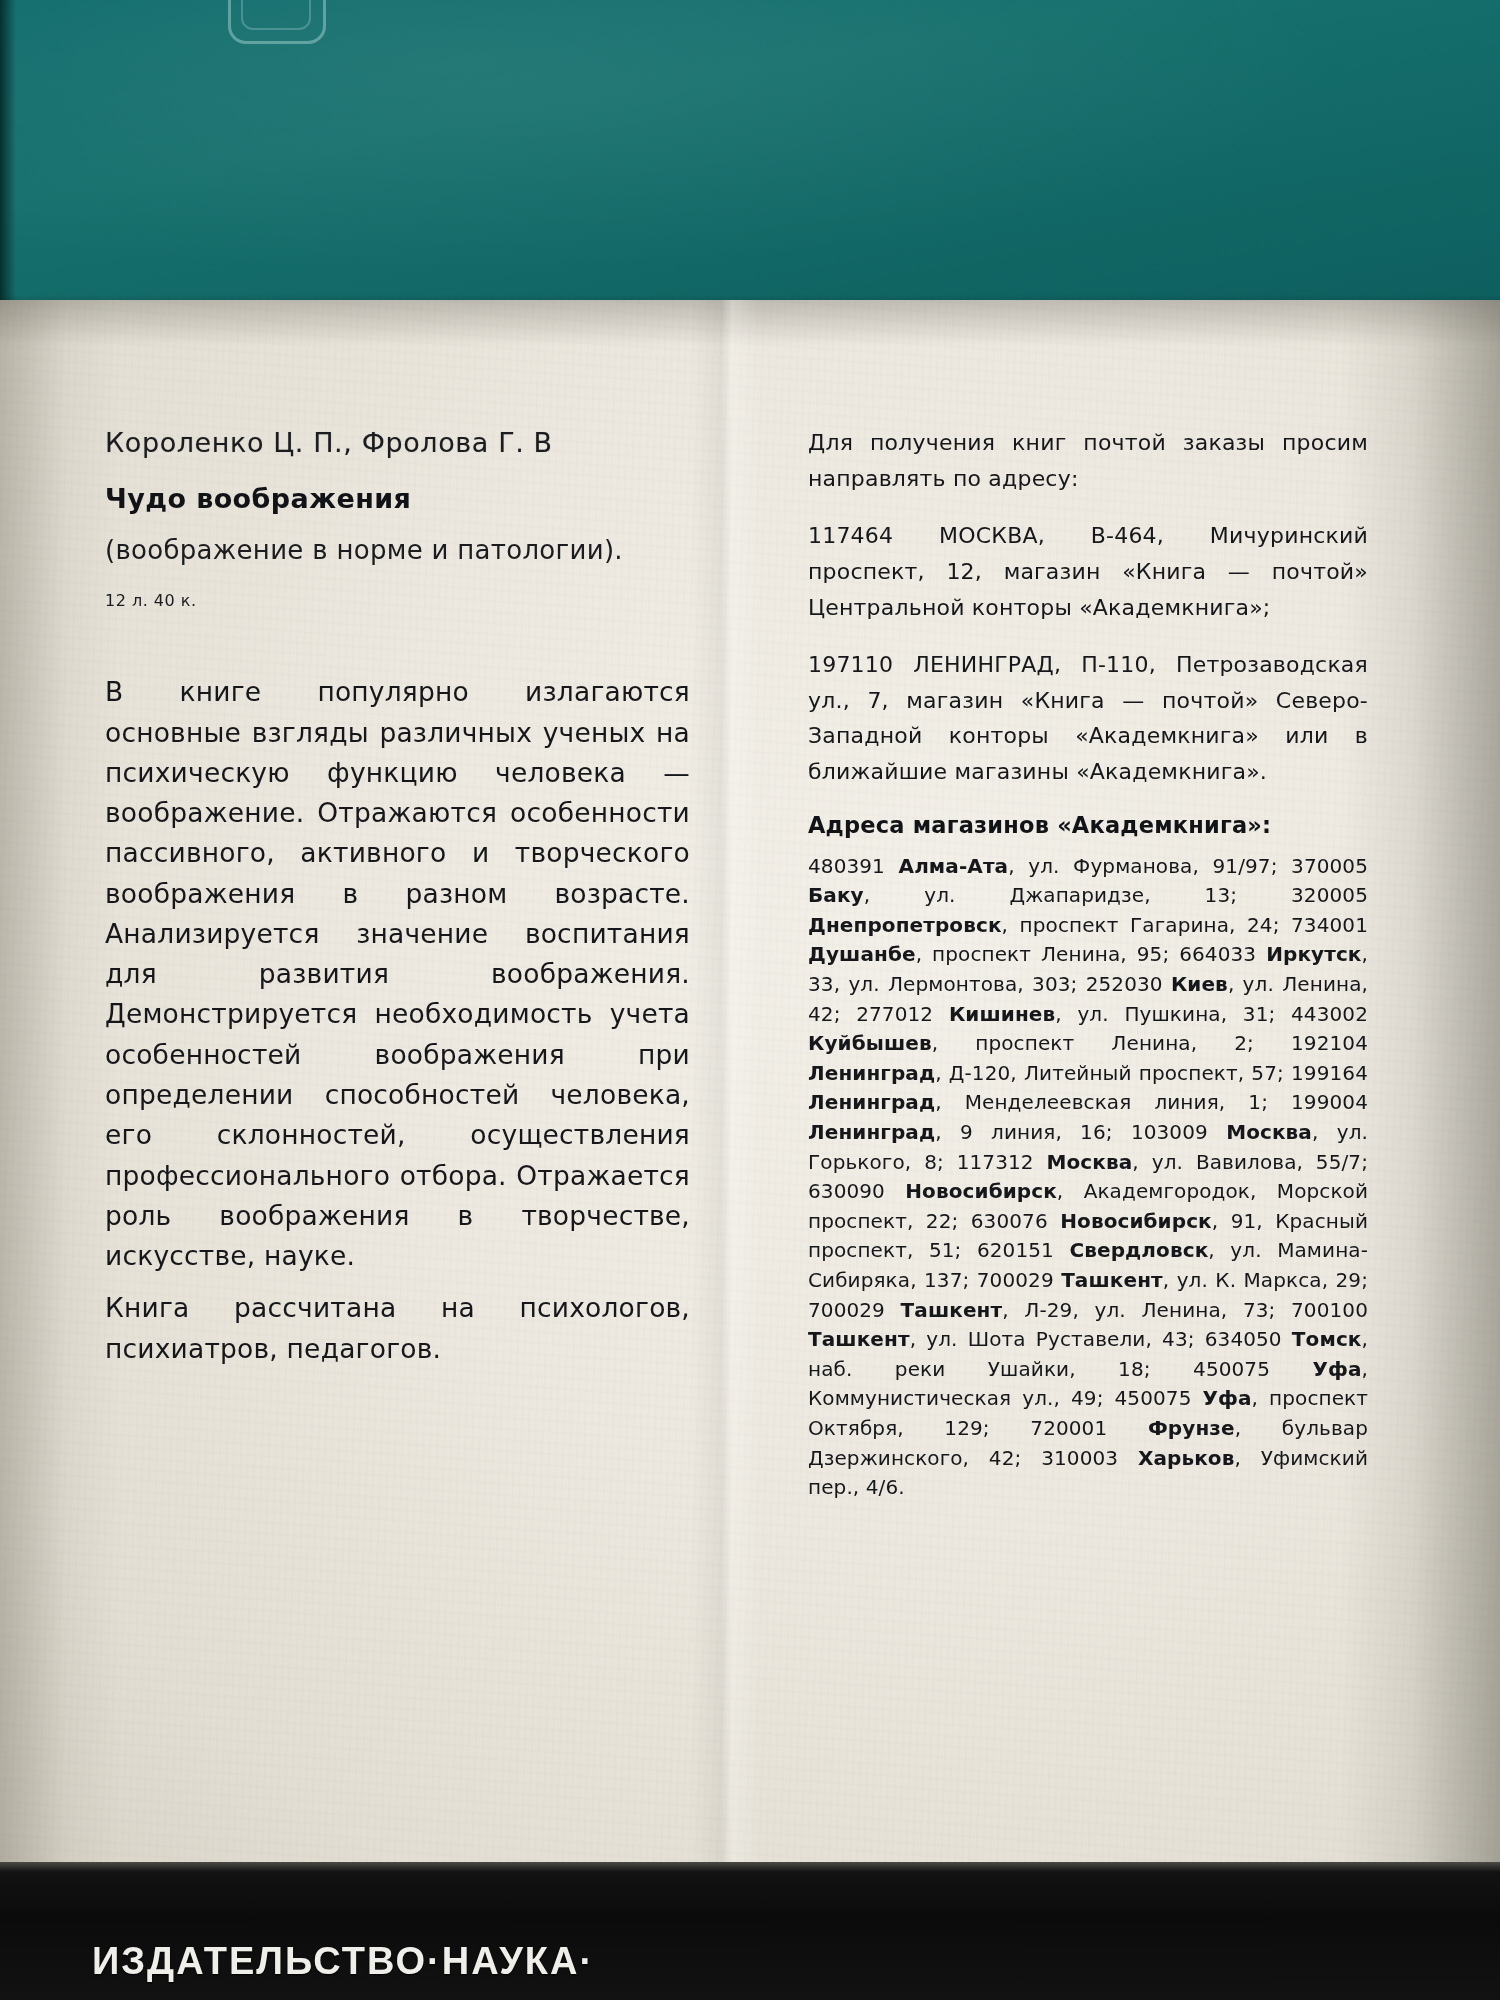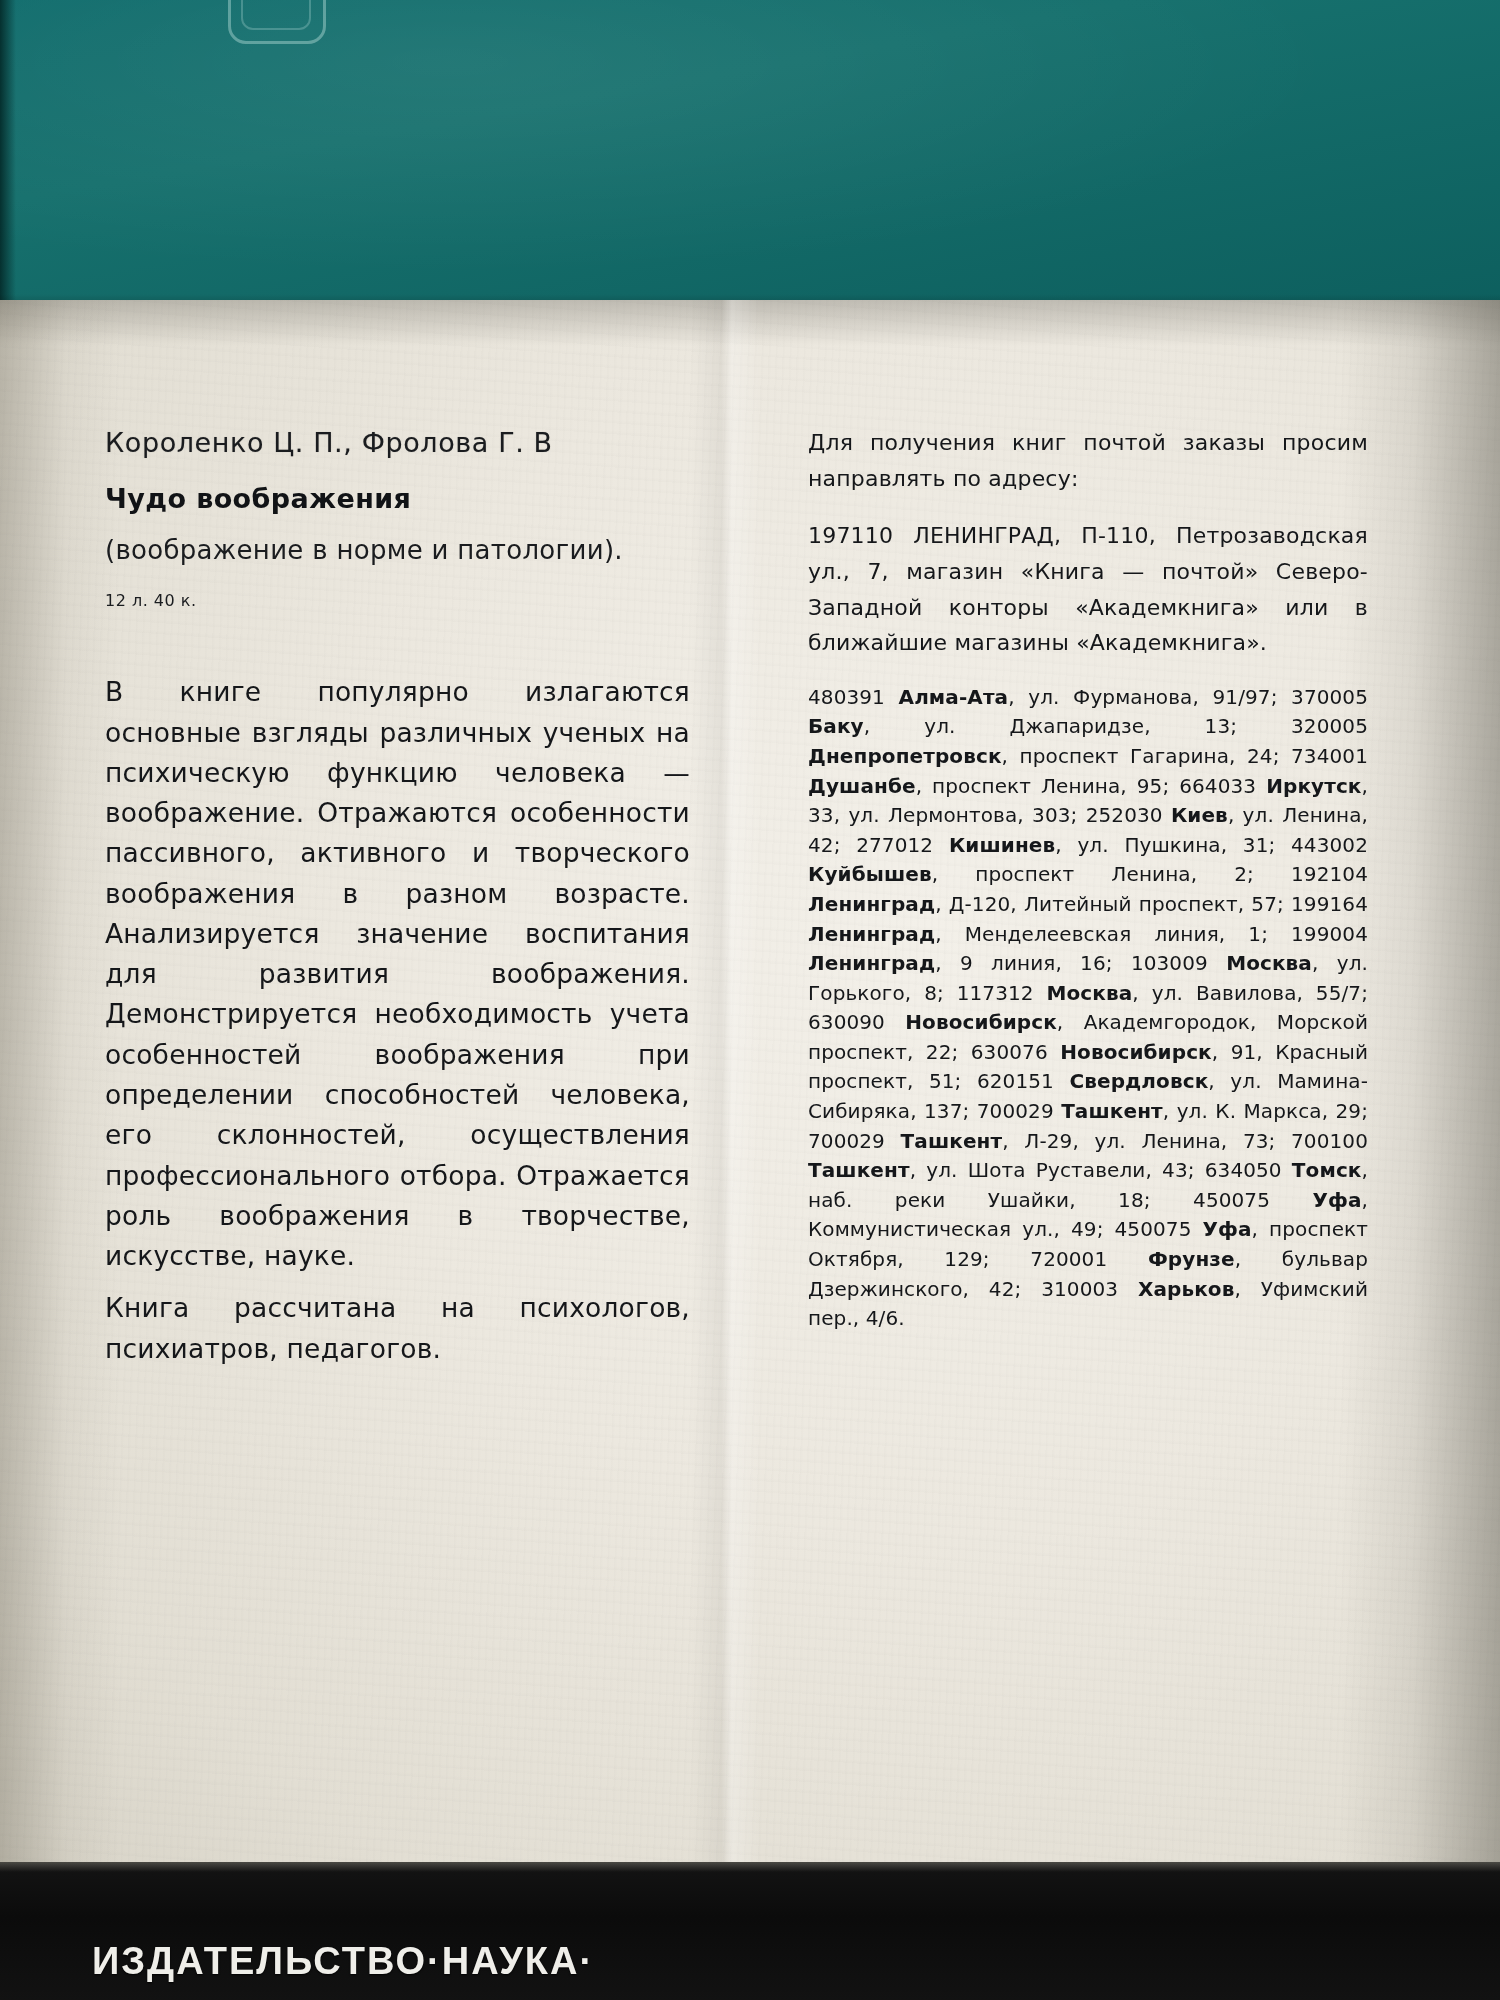--- a/index.html
+++ b/index.html
@@ -246,20 +246,22 @@
     <div class="price">12 л. 40 к.</div>
 
     <div class="annotation">
       <p>В книге популярно излагаются основные взгляды различных ученых на психическую функцию человека — воображение. Отражаются особенности пассивного, активного и творческого воображения в разном возрасте. Анализируется значение воспитания для развития воображения. Демонстрируется необходимость учета особенностей воображения при определении способностей человека, его склонностей, осуществления профессионального отбора. Отражается роль воображения в творчестве, искусстве, науке.</p>
       <p>Книга рассчитана на психологов, психиатров, педагогов.</p>
     </div>
   </div>
 
   <div class="col col-right inky">
     <p class="r-para">Для получения книг почтой заказы просим направлять по адресу:</p>
+    <p class="r-para">117464 МОСКВА, В-464, Мичуринский проспект, 12, магазин «Книга — почтой» Центральной конторы «Академкнига»;</p>
     <p class="r-para">197110 ЛЕНИНГРАД, П-110, Петрозаводская ул., 7, магазин «Книга — почтой» Северо-Западной конторы «Академкнига» или в ближайшие магазины «Академкнига».</p>
+    <div class="r-heading">Адреса магазинов «Академкнига»:</div>
     <div class="stores">480391 <b>Алма-Ата</b>, ул. Фурманова, 91/97; 370005 <b>Баку</b>, ул. Джапаридзе, 13; 320005 <b>Днепропетровск</b>, проспект Гагарина, 24; 734001 <b>Душанбе</b>, проспект Ленина, 95; 664033 <b>Иркутск</b>, 33, ул. Лермонтова, 303; 252030 <b>Киев</b>, ул. Ленина, 42; 277012 <b>Кишинев</b>, ул. Пушкина, 31; 443002 <b>Куйбышев</b>, проспект Ленина, 2; 192104 <b>Ленинград</b>, Д-120, Литейный проспект, 57; 199164 <b>Ленинград</b>, Менделеевская линия, 1; 199004 <b>Ленинград</b>, 9 линия, 16; 103009 <b>Москва</b>, ул. Горького, 8; 117312 <b>Москва</b>, ул. Вавилова, 55/7; 630090 <b>Новосибирск</b>, Академгородок, Морской проспект, 22; 630076 <b>Новосибирск</b>, 91, Красный проспект, 51; 620151 <b>Свердловск</b>, ул. Мамина-Сибиряка, 137; 700029 <b>Ташкент</b>, ул. К. Маркса, 29; 700029 <b>Ташкент</b>, Л-29, ул. Ленина, 73; 700100 <b>Ташкент</b>, ул. Шота Руставели, 43; 634050 <b>Томск</b>, наб. реки Ушайки, 18; 450075 <b>Уфа</b>, Коммунистическая ул., 49; 450075 <b>Уфа</b>, проспект Октября, 129; 720001 <b>Фрунзе</b>, бульвар Дзержинского, 42; 310003 <b>Харьков</b>, Уфимский пер., 4/6.</div>
   </div>
 
   <div class="bottom-band"></div>
   <div class="publisher">ИЗДАТЕЛЬСТВО·НАУКА·</div>
 
 </div>
 
 </body></html>

